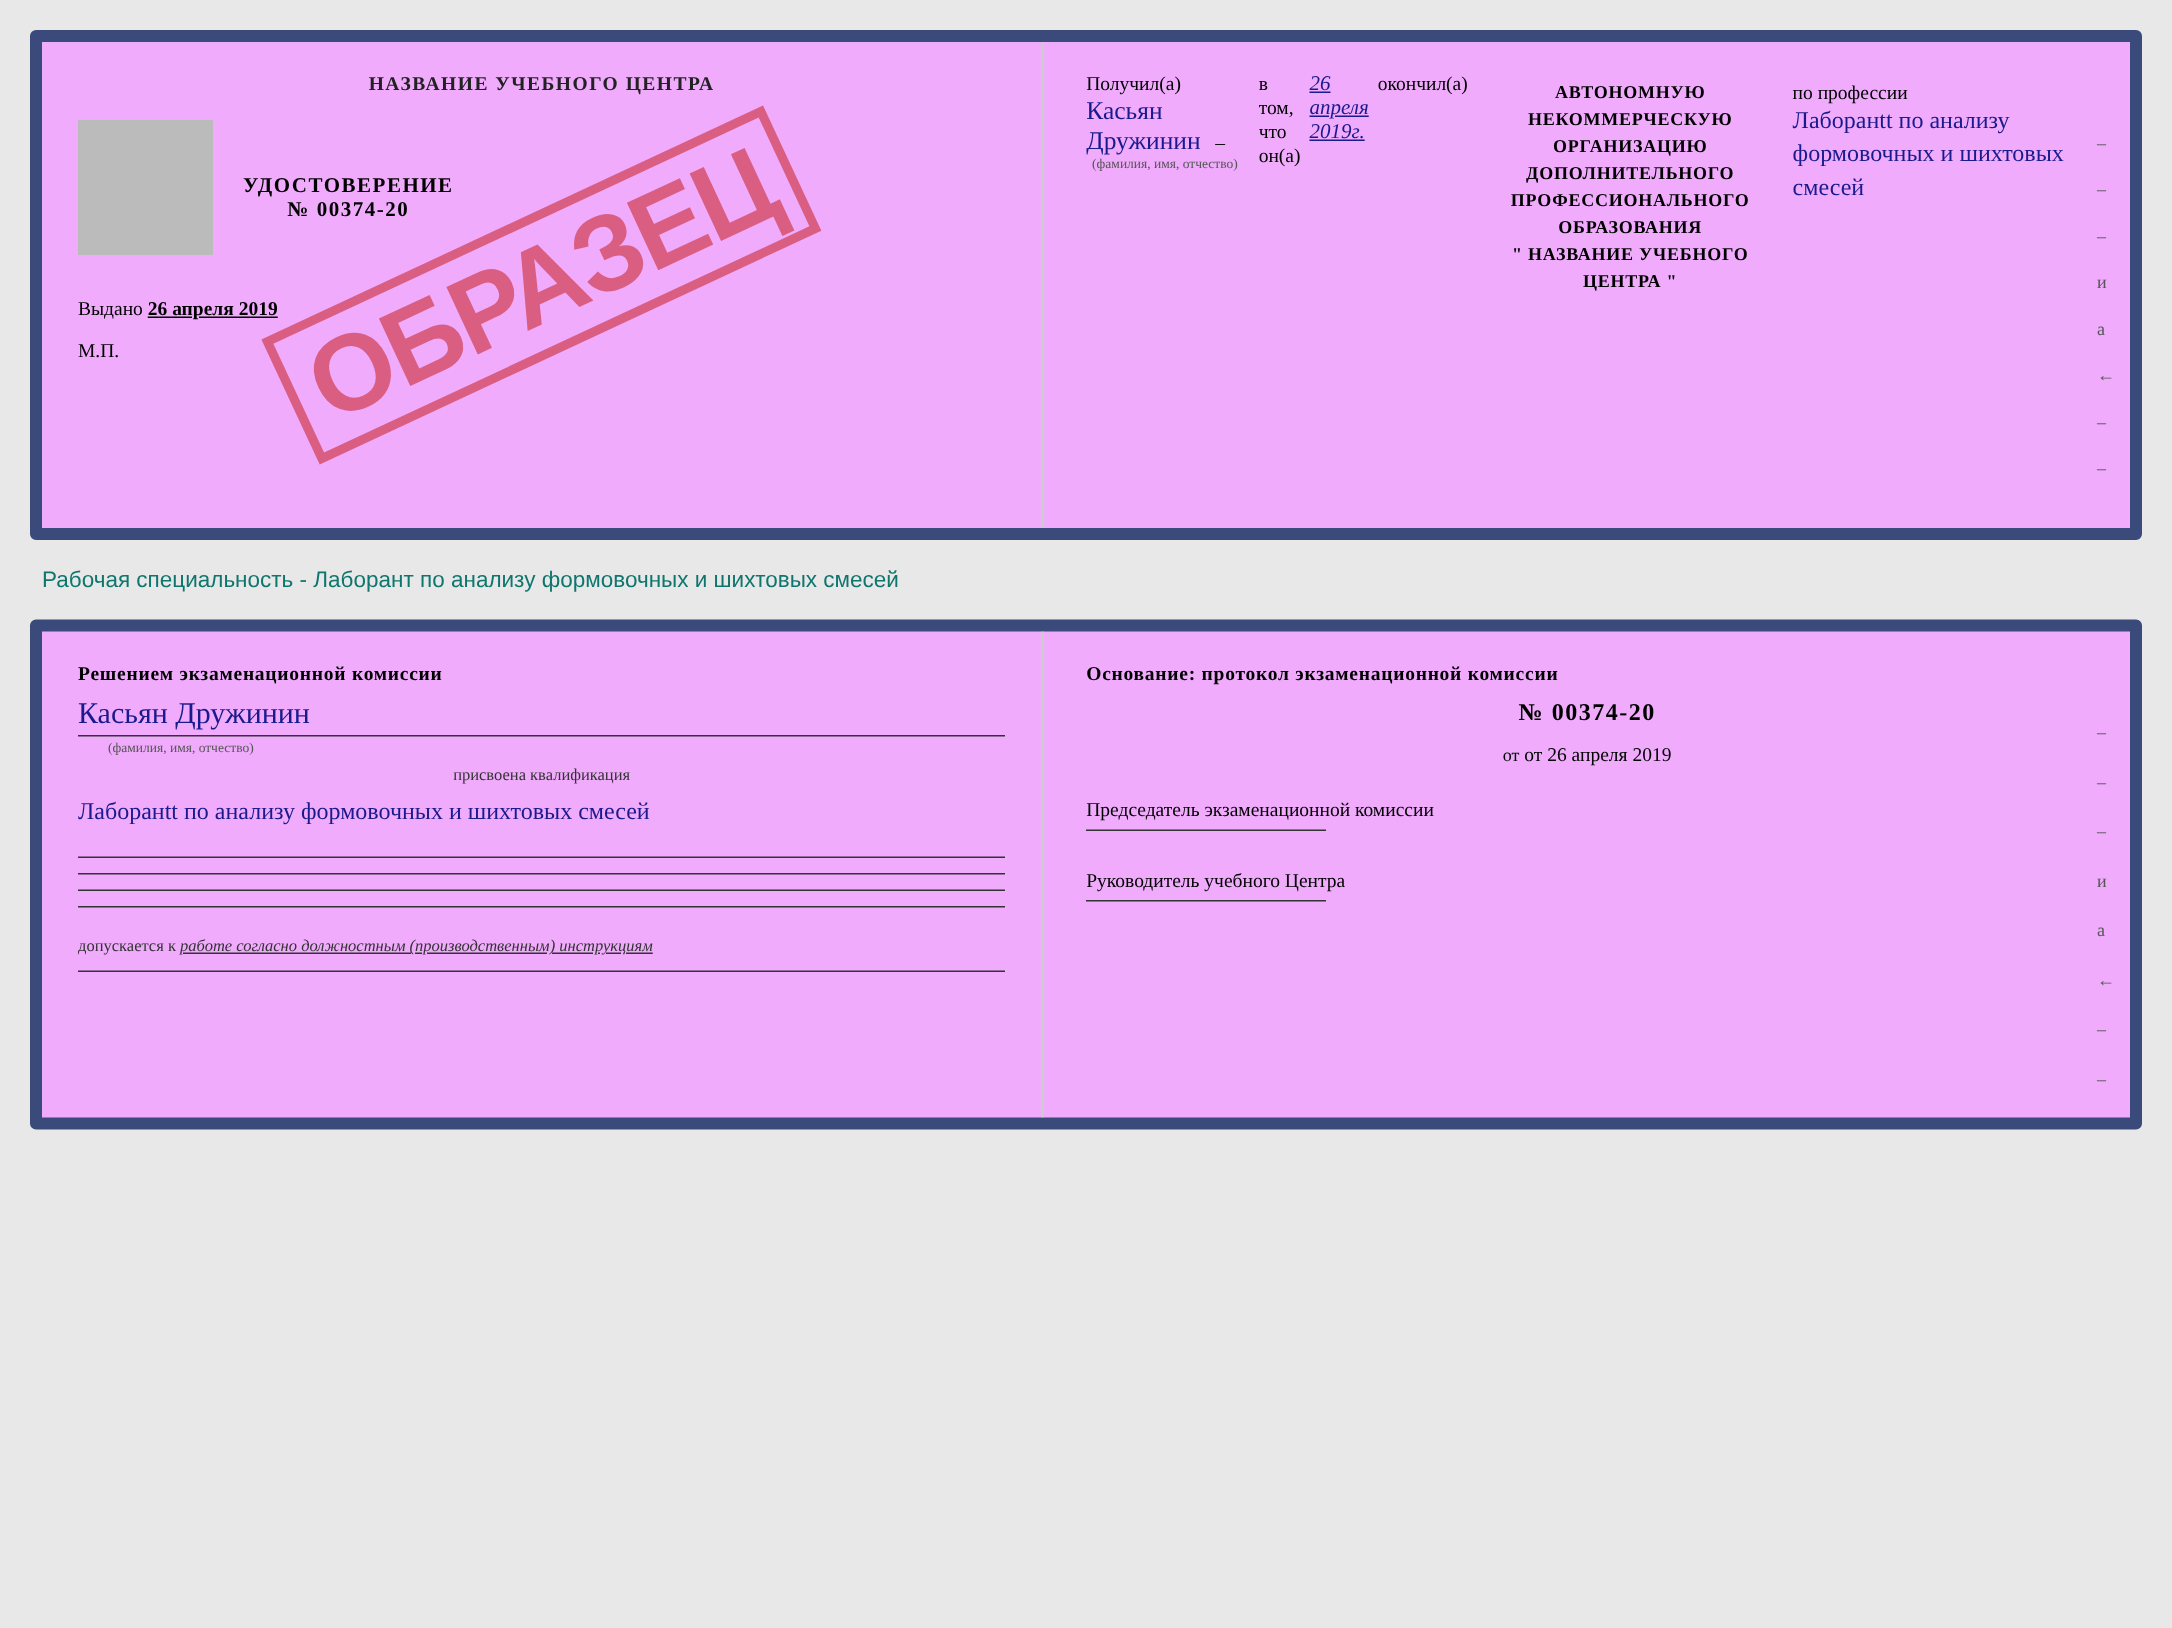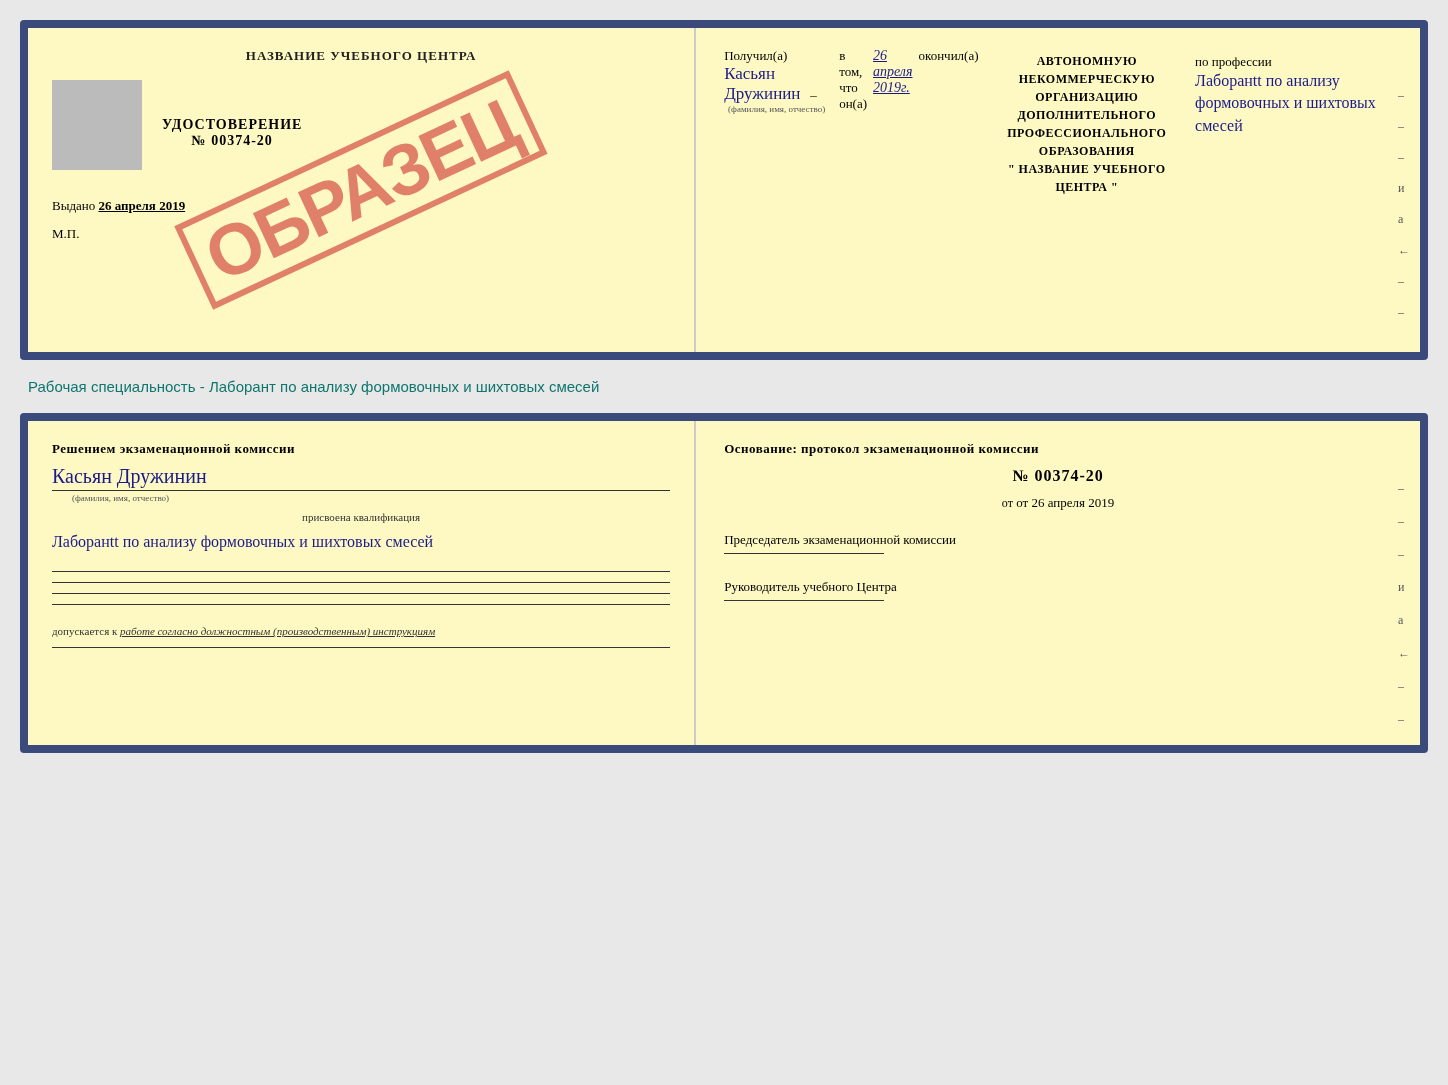--- a/index.html
+++ b/index.html
@@ -8,21 +8,21 @@
       font-family: 'Times New Roman', Times, serif;
       width: 1448px;
       min-height: 1085px;
       padding: 20px;
       display: flex;
       flex-direction: column;
       gap: 18px;
     }
 
     .document-card {
-      background: #fef9c3;
+      background: #f0abfc;
       border: 8px solid #3a4a7a;
       border-radius: 4px;
       display: flex;
       width: 100%;
       min-height: 340px;
       position: relative;
       overflow: hidden;
     }
 
     .doc-left {

